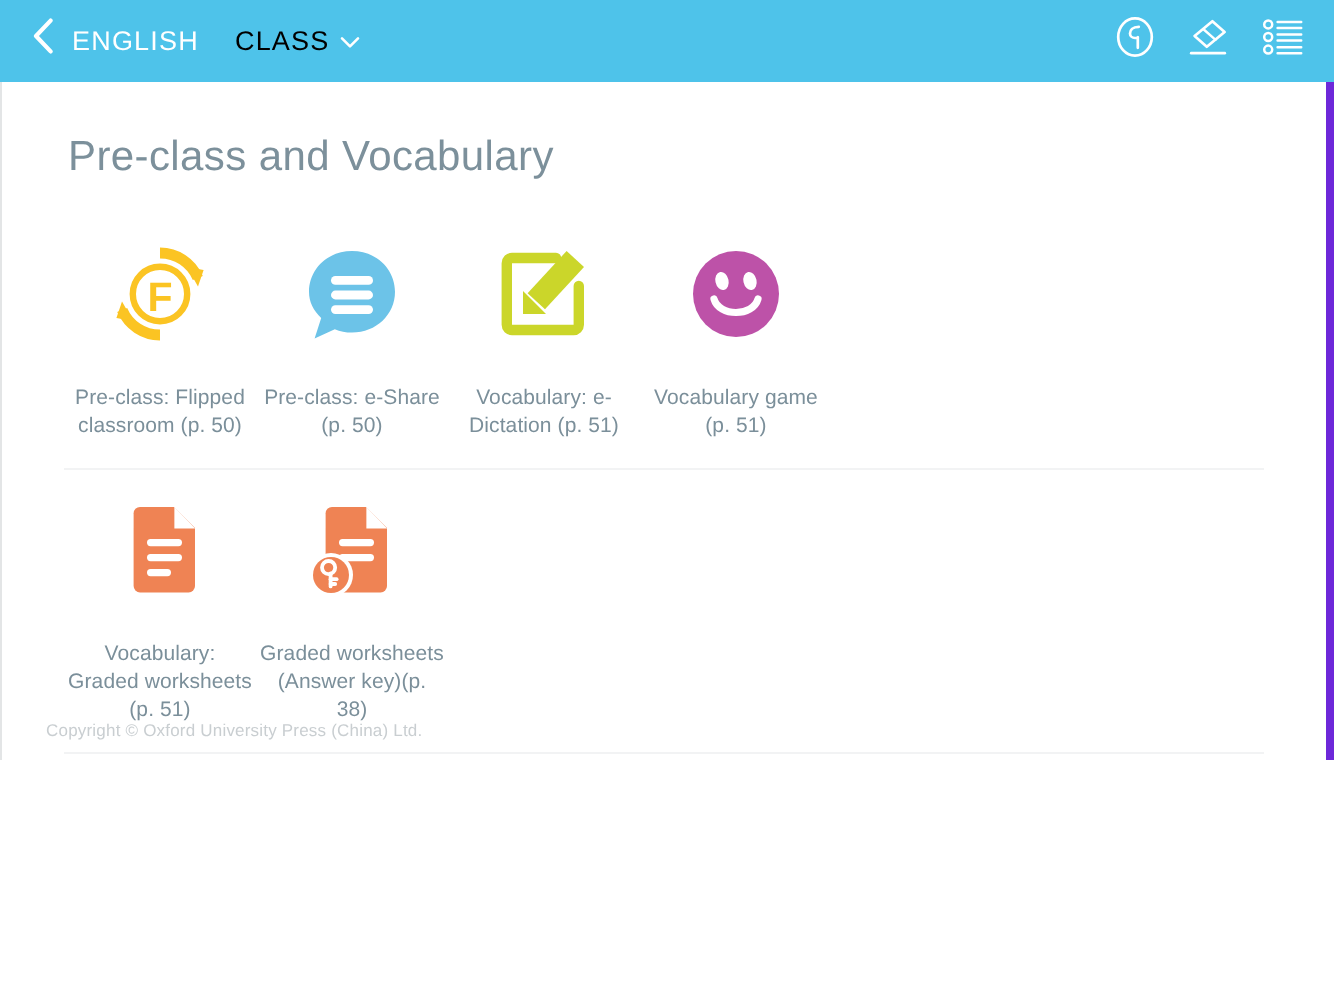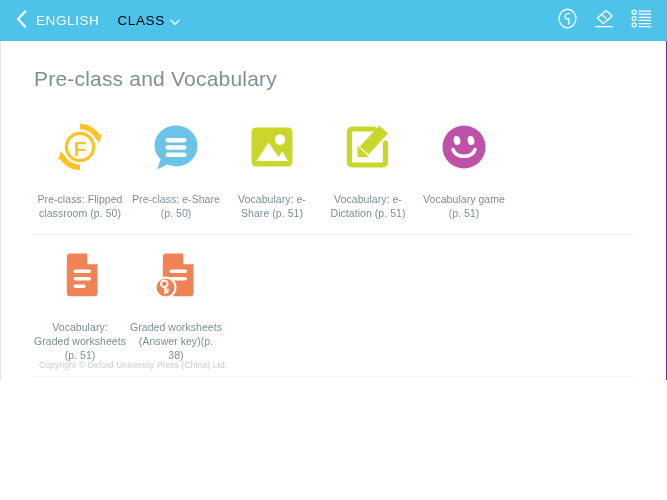--- a/index.html
+++ b/index.html
@@ -90,21 +90,21 @@
     align-items: center;
     justify-content: center;
     cursor: pointer;
   }
 
   
   .page {
     flex: 1 1 auto;
     background: #ffffff;
     border-left: 1px solid #e3e5e6;
-    border-right: 1px solid #6d28d9;
+    border-right: 4px solid #6d28d9;
     position: relative;
     overflow: hidden;
   }
 
   .page-title {
     font-size: 21px;
     color: #7c909b;
     font-weight: 400;
     padding: 26px 0 0 33px;
     letter-spacing: 0.2px;
@@ -155,21 +155,21 @@
     letter-spacing: 0.05px;
     padding: 0 2px;
   }
 
   
   .footer {
     position: absolute;
     left: 0;
     bottom: 10px;
     width: 100%;
-    padding-left: 38px;
+    padding-left: 22px;
   }
 
   .copyright {
     font-size: 8.5px;
     color: #c9ced1;
     letter-spacing: 0.1px;
   }
 </style>
 </head>
 <body>
@@ -268,30 +268,20 @@
                        C11.6 39.3 9.5 34.8 9.5 29.9 C9.5 18.6 18.8 9.5 31 9.5 Z" fill="#6cc3e8"></path>
               <rect x="20.5" y="22.0" width="21" height="4.4" rx="2.2" fill="#ffffff"></rect>
               <rect x="20.5" y="29.3" width="21" height="4.4" rx="2.2" fill="#ffffff"></rect>
               <rect x="20.5" y="36.6" width="21" height="4.4" rx="2.2" fill="#ffffff"></rect>
             </svg>
           </div>
           <div class="tile-label">Pre-class: e-Share (p. 50)</div>
         </div>
 
 
-        <div class="tile">
-          <div class="tile-icon">
-            <svg width="62" height="62" viewBox="0 0 62 62" fill="none">
-              <rect x="10.5" y="11.5" width="41" height="39" rx="4.5" fill="#cbd62a"></rect>
-              <circle cx="39.0" cy="23.5" r="5.2" fill="#ffffff"></circle>
-              <path d="M15.5 45.0 L27.5 26.5 L37.5 41.0 L41.5 35.5 L47.0 45.0 Z" fill="#ffffff"></path>
-            </svg>
-          </div>
-          <div class="tile-label">Vocabulary: e-Share (p. 51)</div>
-        </div>
 
         <div class="tile">
           <div class="tile-icon">
             <svg width="62" height="62" viewBox="0 0 62 62" fill="none">
               <path d="M37.0 13.0 L15.0 13.0 A2.6 2.6 0 0 0 12.4 15.6 L12.4 46.4
                        A2.6 2.6 0 0 0 15.0 49.0 L45.8 49.0 A2.6 2.6 0 0 0 48.4 46.4 L48.4 27.0" stroke="#cbd62a" stroke-width="5.2" fill="none" stroke-linecap="round"></path>
               <path d="M20.5 41.0 L20.5 29.5 L32.0 41.0 Z" fill="#cbd62a"></path>
               <path d="M42.3 9.5 L51.0 17.5 L31.5 38.6 L22.8 30.6 Z" fill="#cbd62a"></path>
             </svg>
           </div>

